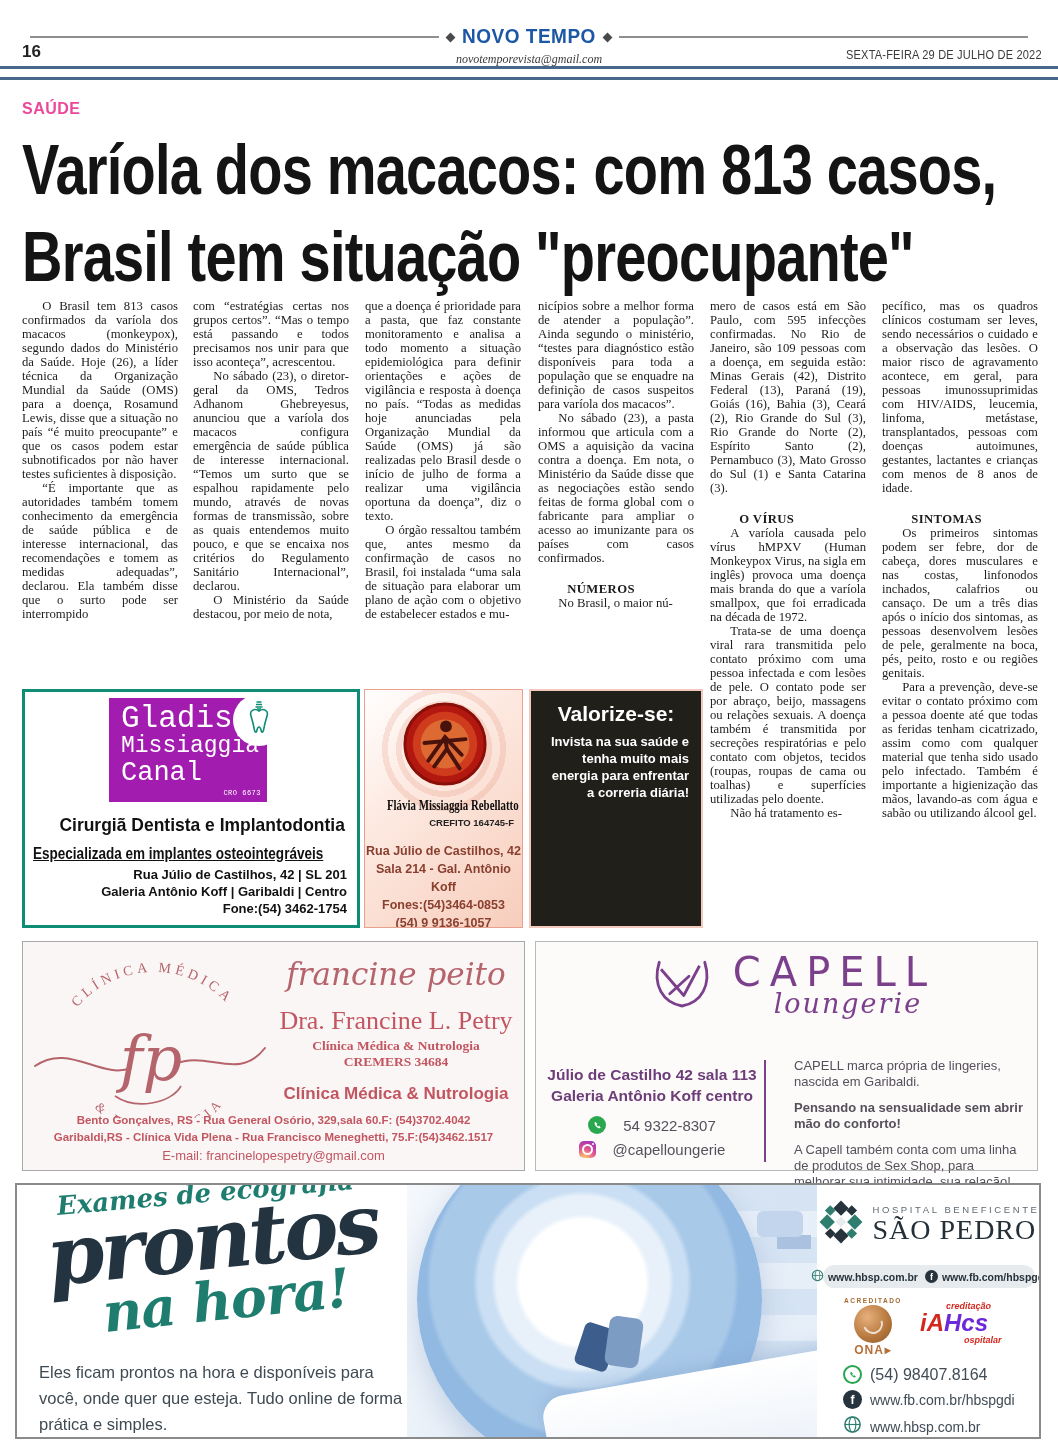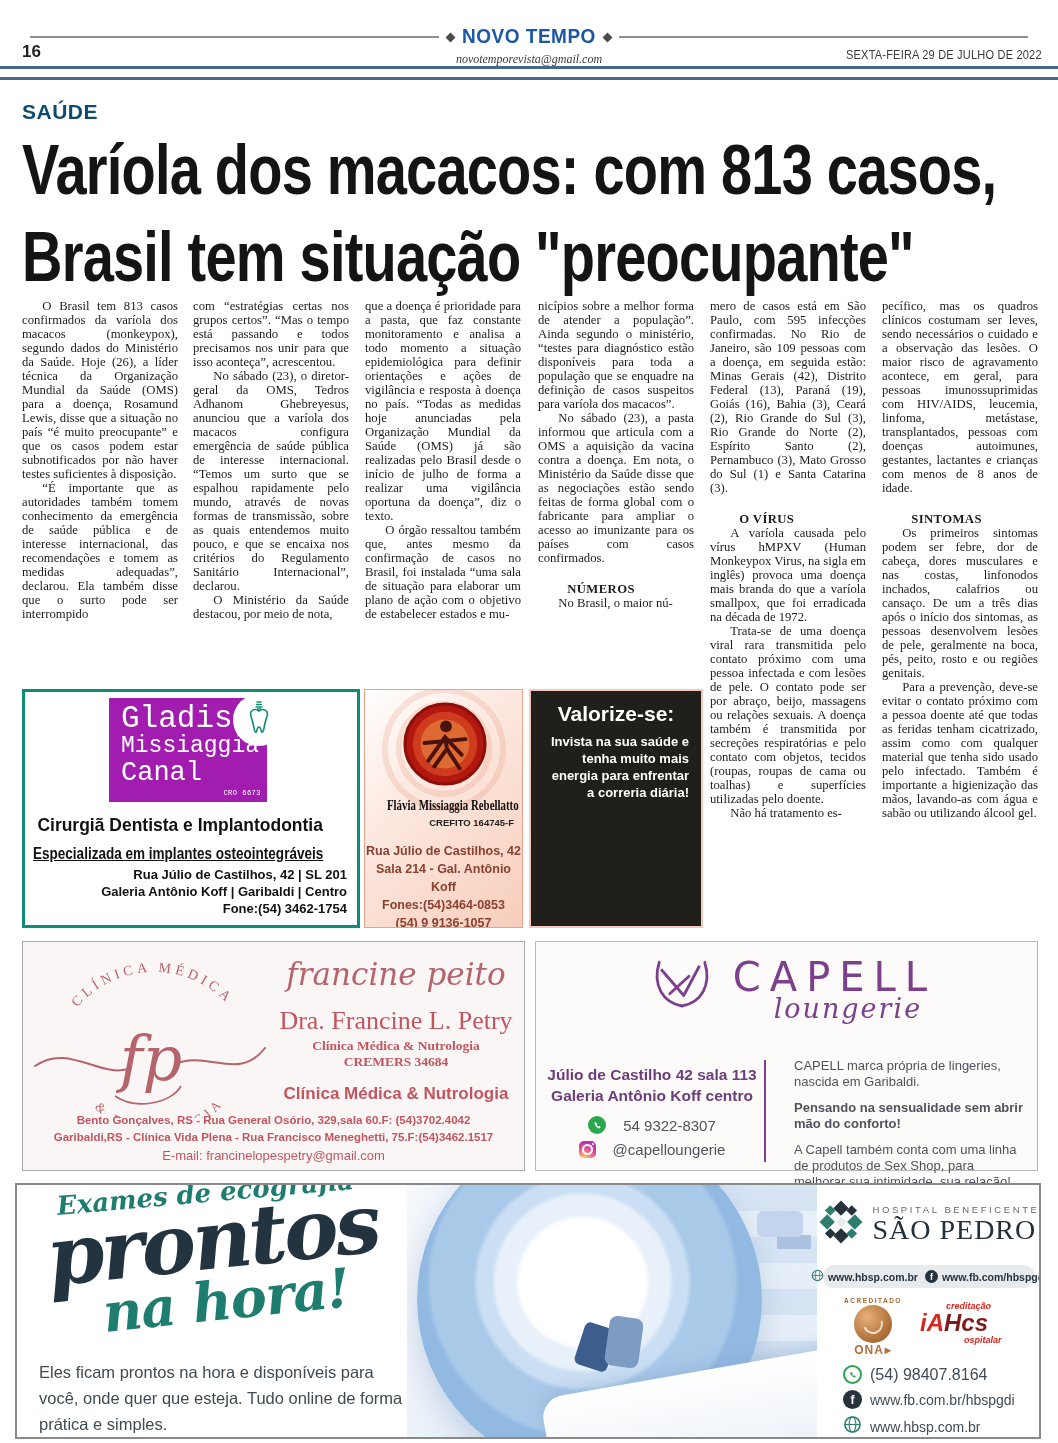--- a/index.html
+++ b/index.html
@@ -16,21 +16,21 @@
               font-style:italic;font-size:12px;color:#3a3a3a;}
   .mast-page{position:absolute;top:42px;left:22px;font-family:"Liberation Sans",sans-serif;
              font-weight:bold;font-size:17px;color:#222;}
   .mast-date{position:absolute;top:48px;right:16px;font-family:"Liberation Sans",sans-serif;
              font-size:12px;color:#3a3a3a;letter-spacing:.2px;transform:scaleX(.92);transform-origin:right;}
   .double-rule{position:absolute;top:66px;left:0;width:1058px;height:8px;
                border-top:3px solid #47688a;border-bottom:3px solid #47688a;}
 
   
   .section-label{position:absolute;top:100px;left:22px;font-family:"Liberation Sans",sans-serif;
-                 font-weight:bold;font-size:21px;color:#0c4a6e;letter-spacing:.5px;text-align:right;}
+                 font-weight:bold;font-size:16px;color:#ec4899;letter-spacing:.5px;text-align:right;}
   .headline{position:absolute;top:133px;left:22px;line-height:74px;white-space:nowrap;}
   .headline .hl{display:block;}
   .headline .hl span{display:inline-block;transform:scaleX(.8);transform-origin:0 50%;
       font-family:"Liberation Sans",sans-serif;font-weight:bold;font-size:70px;color:#141414;
       letter-spacing:-1px;}
 
   
   .article{position:absolute;top:299px;left:22px;width:1016px;height:645px;}
   .col{position:absolute;top:0;width:156px;font-size:12.7px;line-height:14px;text-align:justify;}
   .c1{left:0}.c2{left:171px}.c3{left:343px}.c4{left:516px}.c5{left:688px}.c6{left:860px}
@@ -42,21 +42,21 @@
   .ad-gladis{position:absolute;top:689px;left:22px;width:338px;height:239px;background:#fff;
              border:3px solid #0e8c74;box-sizing:border-box;}
   .gl-box{position:absolute;top:6px;left:84px;width:158px;height:104px;background:#a21caf;
           color:#fff;font-family:Liberation Mono, monospace;padding:6px 0 0 12px;box-sizing:border-box;}
   .gl-l1{font-size:31px;line-height:30px;}
   .gl-l2{font-size:23px;line-height:24px;}
   .gl-l3{font-size:27px;line-height:30px;}
   .gl-cro{position:absolute;bottom:5px;right:6px;font-size:7px;letter-spacing:.5px;}
   .gl-tooth{position:absolute;top:-4px;right:-18px;width:52px;height:52px;background:#fff;
             border-radius:50%;display:flex;align-items:center;justify-content:center;}
-  .gl-prof{position:absolute;top:122px;left:0;right:0;text-align:left;white-space:nowrap;}
+  .gl-prof{position:absolute;top:122px;left:0;right:0;text-align:right;white-space:nowrap;}
   .gl-prof span{display:inline-block;transform:scaleX(.92);font-family:"Liberation Sans",sans-serif;
                 font-weight:bold;font-size:19px;color:#111;}
   .gl-spec{position:absolute;top:152px;left:8px;white-space:nowrap;}
   .gl-spec span{display:inline-block;transform:scaleX(.82);transform-origin:0 50%;
                 font-family:"Liberation Sans",sans-serif;font-weight:bold;font-size:16.5px;
                 text-decoration:underline;color:#111;}
   .gl-addr{position:absolute;bottom:8px;right:10px;text-align:right;
            font-family:"Liberation Sans",sans-serif;font-weight:bold;font-size:13px;
            line-height:17px;color:#111;}
 
@@ -95,21 +95,21 @@
   .fr-doc{margin-top:14px;font-family:"Liberation Serif",serif;font-size:26px;color:#c25660;}
   .fr-sub{font-family:"Liberation Serif",serif;font-weight:bold;font-size:13.5px;color:#c25660;margin-top:2px;}
   .fr-crem{font-family:"Liberation Serif",serif;font-weight:bold;font-size:13.5px;color:#c25660;}
   .fr-clin{margin-top:14px;font-weight:bold;font-size:17px;color:#c25660;}
   .fr-bottom{position:absolute;bottom:7px;left:0;right:0;text-align:center;color:#c25660;}
   .fr-a{font-weight:bold;font-size:11.5px;line-height:17px;}
   .fr-mail{font-size:13px;margin-top:2px;}
 
   .ad-capell{position:absolute;top:941px;left:535px;width:503px;height:230px;box-sizing:border-box;
              border:1px solid #b9b9b9;background:#fcfbf9;font-family:"Liberation Sans",sans-serif;}
-  .cp-logo{position:absolute;top:8px;left:10px;right:0;display:flex;justify-content:center;align-items:flex-end;gap:16px;}
+  .cp-logo{position:absolute;top:8px;left:10px;right:0;display:flex;justify-content:center;align-items:flex-start;gap:16px;}
   .cp-word{display:flex;flex-direction:column;align-items:flex-end;}
   .cp-brand{font-family:"DejaVu Sans",sans-serif;font-size:40px;letter-spacing:9px;color:#7b3f8c;line-height:44px;}
   .cp-sub{font-family:"DejaVu Serif",serif;font-style:italic;font-size:27px;color:#7b3f8c;
           margin:-6px 14px 0 0;letter-spacing:2px;}
   .cp-left{position:absolute;top:122px;left:10px;width:212px;text-align:center;}
   .cp-addr{font-weight:bold;font-size:15.5px;line-height:21px;color:#6d3d7a;}
   .cp-row{margin-top:10px;display:flex;justify-content:center;align-items:center;gap:17px;
           font-size:15px;color:#56505c;}
   .cp-row.ig{margin-top:7px;}
   .cp-div{position:absolute;top:118px;left:228px;width:2px;height:102px;background:#7b3f8c;}
@@ -171,21 +171,21 @@
              background:radial-gradient(circle at 35% 32%,#e8b07c,#b4763c 60%,#8c5526);}
   .ona-medal::after{content:"";position:absolute;inset:9px;border-radius:50%;
              border:2px solid rgba(255,255,255,.75);border-left-color:transparent;border-top-color:transparent;
              transform:rotate(25deg);}
   .ona-word{font-size:12px;font-weight:bold;color:#b5703a;letter-spacing:1px;}
   .ona-word::after{content:"▸";margin-left:1px;}
   .iahcs{position:relative;width:96px;height:56px;margin-top:4px;}
   .ia-top{position:absolute;top:0;left:26px;font-style:italic;font-weight:bold;font-size:9px;color:#d3281e;}
   .ia-main{position:absolute;top:8px;left:0;font-style:italic;font-weight:bold;}
   .ia-main .ia{font-size:24px;color:#d3281e;}
-  .ia-main .hcs{font-size:24px;color:#7f1d1d;}
+  .ia-main .hcs{font-size:24px;color:#6d28d9;}
   .ia-bot{position:absolute;top:34px;left:44px;font-style:italic;font-weight:bold;font-size:9px;color:#d3281e;}
   .hb-contacts{position:absolute;top:180px;left:26px;}
   .hb-crow{display:flex;align-items:center;gap:8px;margin-bottom:6px;color:#404c56;}
   .hb-crow .t1{font-size:16px;}
   .hb-crow .t2{font-size:14px;}
   .wa-ring{width:19px;height:19px;border-radius:50%;border:2px solid #29a54f;box-sizing:border-box;
            display:flex;align-items:center;justify-content:center;flex:none;}
   .fb-ring{width:19px;height:19px;border-radius:50%;background:#26323c;color:#fff;display:flex;
            align-items:center;justify-content:center;font-size:12px;font-weight:bold;flex:none;}
 </style>

